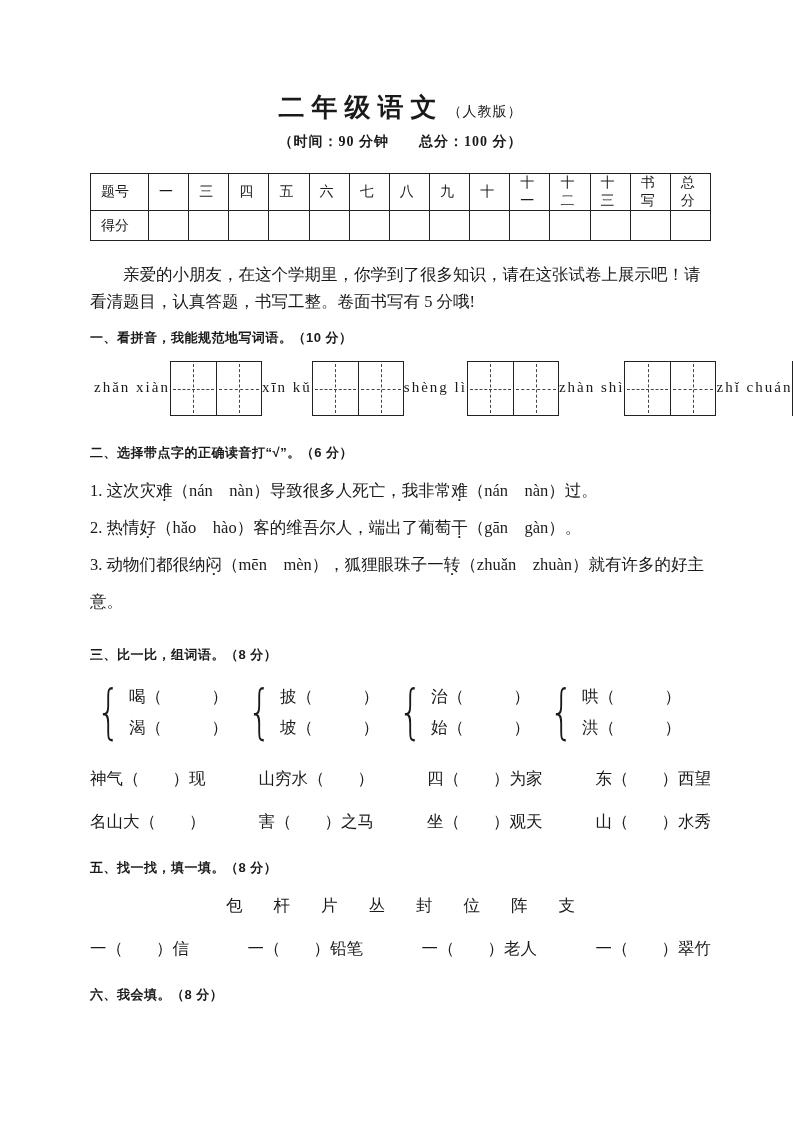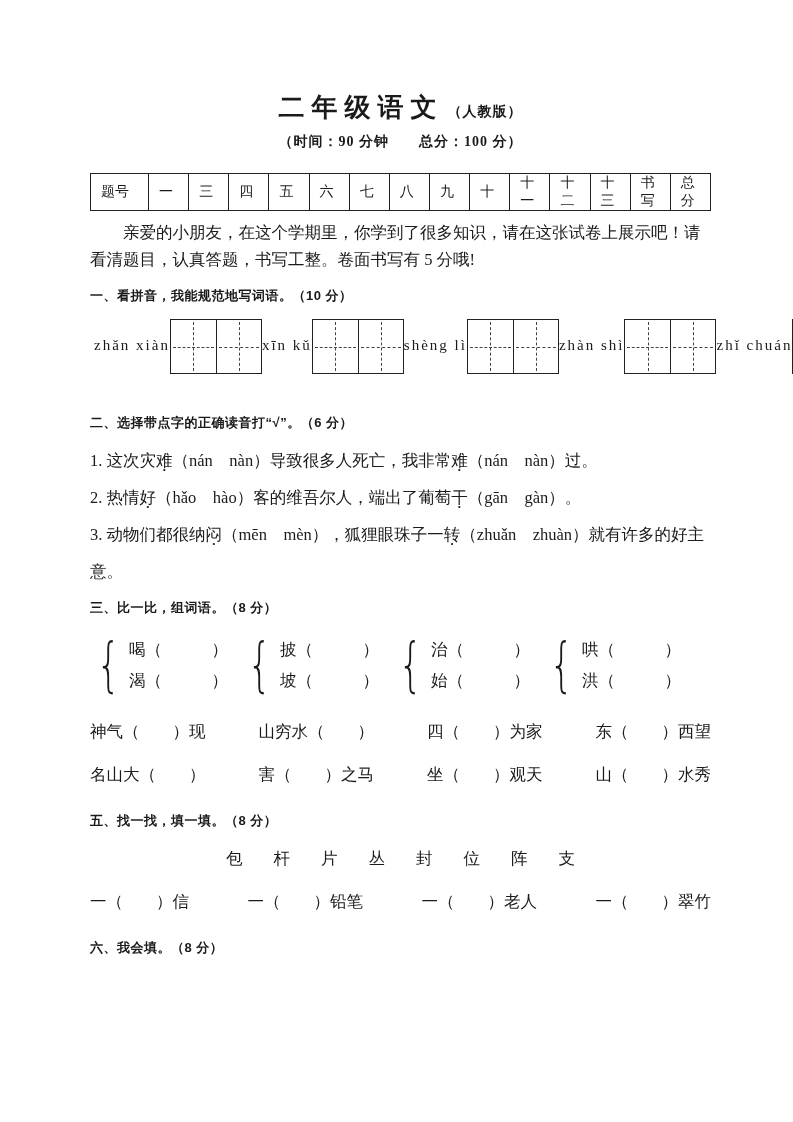--- a/index.html
+++ b/index.html
@@ -7,34 +7,34 @@
   .page {
     width:793px; height:1122px; margin:0 auto; background:#ffffff;
     padding:90px 82px 30px 90px;
     font-family:"Liberation Serif","DejaVu Serif",serif;
     color:#1a1a1a; font-size:16px; overflow:hidden;
   }
 
   
   .hdr { text-align:center; }
   .hdr-title { font-size:26px; font-weight:600; letter-spacing:7px; display:inline; }
-  .hdr-edition { font-size:14px; font-weight:700; letter-spacing:1px; display:inline; }
+  .hdr-edition { font-size:14px; font-weight:400; letter-spacing:1px; display:inline; }
   .hdr-meta { font-size:14px; font-weight:700; margin-top:8px; letter-spacing:1px; }
 
   
   .score-table { width:100%; border-collapse:collapse; margin-top:22px; table-layout:fixed; }
   .score-table td {
     border:1.4px solid #222; height:30px; 
     font-size:14px; font-family:"Liberation Sans","DejaVu Sans",sans-serif;
     overflow:hidden; padding:0 10px;
   }
   .score-table td.first { width:58px; }
 
   
-  .intro { margin-top:8px; line-height:27px; text-indent:2em; font-size:16.5px; }
+  .intro { margin-top:20px; line-height:27px; text-indent:2em; font-size:16.5px; }
 
   
   .sec-h {
     font-family:"Liberation Sans","DejaVu Sans",sans-serif;
     font-weight:700; font-size:13px; letter-spacing:0.5px;
   }
 
   
   .pinyin-row { display:flex; justify-content:space-between; margin-top:14px; padding:0 4px; }
   .pinyin-group { display:flex; align-items:center; }
@@ -63,22 +63,22 @@
   }
   .pair-lines { display:flex; flex-direction:column; gap:9px; font-size:16.5px; }
 
   
   .fill-row { display:flex; justify-content:space-between; font-size:16.5px; }
   .sec4 .fill-row, .sec5 .fill-row { margin-top:21px; }
   .bank { display:flex; justify-content:center; gap:31px; margin-top:18px; font-size:16.5px; }
 
   
   .sec1 { margin-top:14px; }
-  .sec2 { margin-top:40px; }
-  .sec3 { margin-top:9px; }
+  .sec2 { margin-top:28px; }
+  .sec3 { margin-top:26px; }
   .sec4 { margin-top:24px; }
   .sec5 { margin-top:26px; }
   .sec6 { margin-top:26px; }
 </style>
 </head>
 <body>
 
 <div class="page">
 
   <div class="hdr">
@@ -101,20 +101,37 @@
         <td>七</td>
         <td>八</td>
         <td>九</td>
         <td>十</td>
         <td>十一</td>
         <td>十二</td>
         <td>十三</td>
         <td>书写</td>
         <td>总分</td>
       </tr>
+      <tr>
+        <td class="first">得分</td>
+        <td></td>
+        <td></td>
+        <td></td>
+        <td></td>
+        <td></td>
+        <td></td>
+        <td></td>
+        <td></td>
+        <td></td>
+        <td></td>
+        <td></td>
+        <td></td>
+        <td></td>
+        <td></td>
+      </tr>
     </tbody>
   </table>
 
   <p class="intro">亲爱的小朋友，在这个学期里，你学到了很多知识，请在这张试卷上展示吧！请看清题目，认真答题，书写工整。卷面书写有 5 分哦!</p>
 
   <section class="sec1">
     <h2 class="sec-h">一、看拼音，我能规范地写词语。（10 分）</h2>
     <div class="pinyin-row">
       <div class="pinyin-group">
         <div class="pinyin-label">zhǎn xiàn</div>

